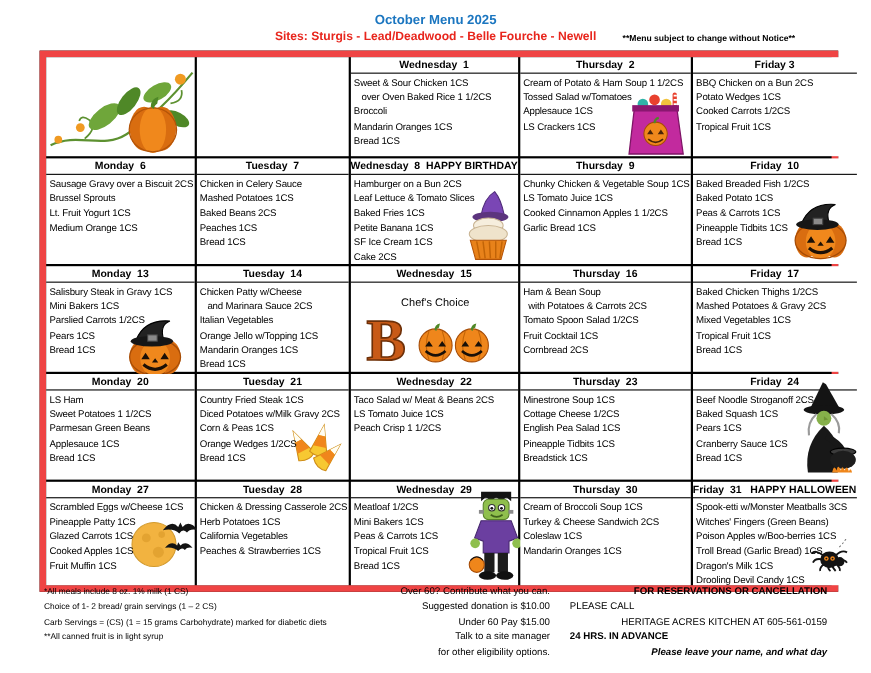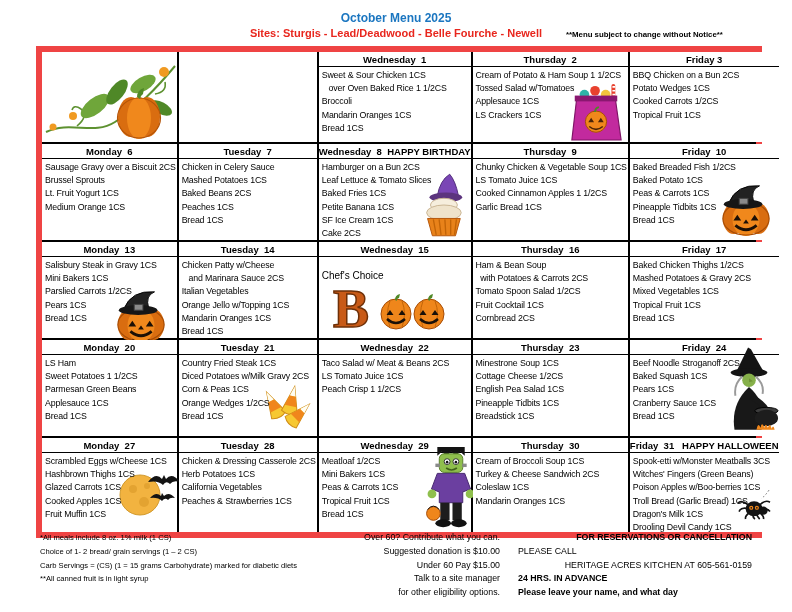--- a/index.html
+++ b/index.html
@@ -10,21 +10,21 @@
   .subtitle{position:absolute;top:27px;left:0;width:100%;text-align:center;
             font-size:11px;font-weight:bold;}
   .notice{position:absolute;top:30px;left:566px;font-size:7.8px;font-weight:bold;}
   .grid{position:absolute;left:36px;top:46px;width:714px;background:#000;
         border:6px solid #ef4444;display:grid;grid-template-columns:repeat(5,1fr);
         grid-template-rows:90px 96px 96px 96px 94px;gap:2px;}
   .cell{background:#fff;position:relative;}
   .day{font-weight:bold;font-size:9.5px;text-align:center;white-space:pre;
        border-bottom:1.5px solid #000;padding:2px 0 1px;line-height:11px;}
   .items{position:relative;z-index:1;padding:2px 1px 0 3px;overflow:hidden;}
-  .items.center{padding-top:12px;overflow:visible;}
+  .items.center{text-align:center;padding-top:12px;overflow:visible;}
   .menu-item{font-size:8.8px;line-height:13.2px;white-space:pre;letter-spacing:-0.15px;}
   .items.center .menu-item{font-size:10px;letter-spacing:0;}
   .clipart{position:absolute;z-index:0;line-height:0;}
   .footnotes{position:absolute;left:40px;top:531px;font-size:7.6px;line-height:13.8px;}
   .donation{position:absolute;left:300px;top:531px;width:200px;text-align:right;
             font-size:8.8px;line-height:13.8px;}
   .reservations{position:absolute;left:518px;top:531px;width:234px;
                 font-size:8.8px;line-height:13.8px;}
   .bold{font-weight:bold;}
 </style>
@@ -319,21 +319,21 @@
             <path d="M33 52 Q45 58 49 66" stroke="#181818" stroke-width="6" fill="none"></path>
             <ellipse cx="49" cy="66.5" rx="12" ry="3.5" fill="#3c3c3c" stroke="#000"></ellipse>
             <ellipse cx="49" cy="74" rx="12" ry="8.5" fill="#1d1d1d"></ellipse>
             <path d="M39 85 q1.5 -7 4 -1 q1 -7 4 0 q1 -6 3.5 0 q2 -6 4 1 q1.5 -5 3 1 h-19 z" fill="#ef861b"></path>
           </svg></span>
       </div>
       <div class="cell">
         <div class="day">Monday  27</div>
         <div class="items">
           <div class="menu-item">Scrambled Eggs w/Cheese 1CS</div>
-          <div class="menu-item">Hashbrown Thighs 1CS</div>
+          <div class="menu-item">Pineapple Patty 1CS</div>
           <div class="menu-item">Glazed Carrots 1CS</div>
           <div class="menu-item">Cooked Apples 1CS</div>
           <div class="menu-item">Fruit Muffin 1CS</div>
         </div>
         <span class="clipart" style="left: 72px; top: 32px;"><svg width="68" height="46" viewBox="0 0 68 46">
             <circle cx="26" cy="25" r="20" fill="#f2b340" stroke="#d29a2d"></circle>
             <circle cx="19" cy="19" r="4" fill="#e3a331"></circle>
             <circle cx="30" cy="32" r="5" fill="#e3a331"></circle>
             <circle cx="33" cy="16" r="3" fill="#e3a331"></circle>
             <path d="M34 12 Q42 2 48 9 L50 5 L52 9 Q58 2 66 12 Q59 10 56 14 Q52 10 49 15 Q44 10 34 12 Z" fill="#131313"></path>
@@ -421,15 +421,15 @@
       <div>Suggested donation is $10.00</div>
       <div>Under 60 Pay $15.00</div>
       <div>Talk to a site manager</div>
       <div>for other eligibility options.</div>
     </div>
   <div class="reservations">
       <div class="bold" style="text-align: right;">FOR  RESERVATIONS OR CANCELLATION</div>
       <div style="text-align: left;">PLEASE CALL</div>
       <div style="text-align: right;">HERITAGE ACRES KITCHEN AT 605-561-0159</div>
       <div class="bold" style="text-align: left;">24 HRS. IN ADVANCE</div>
-      <div class="bold" style="text-align: left;">Please leave your name, and what day</div>
+      <div class="bold" style="text-align: right; font-style: italic;">Please leave your name, and what day</div>
     </div>
 </div>
 
 </body></html>

